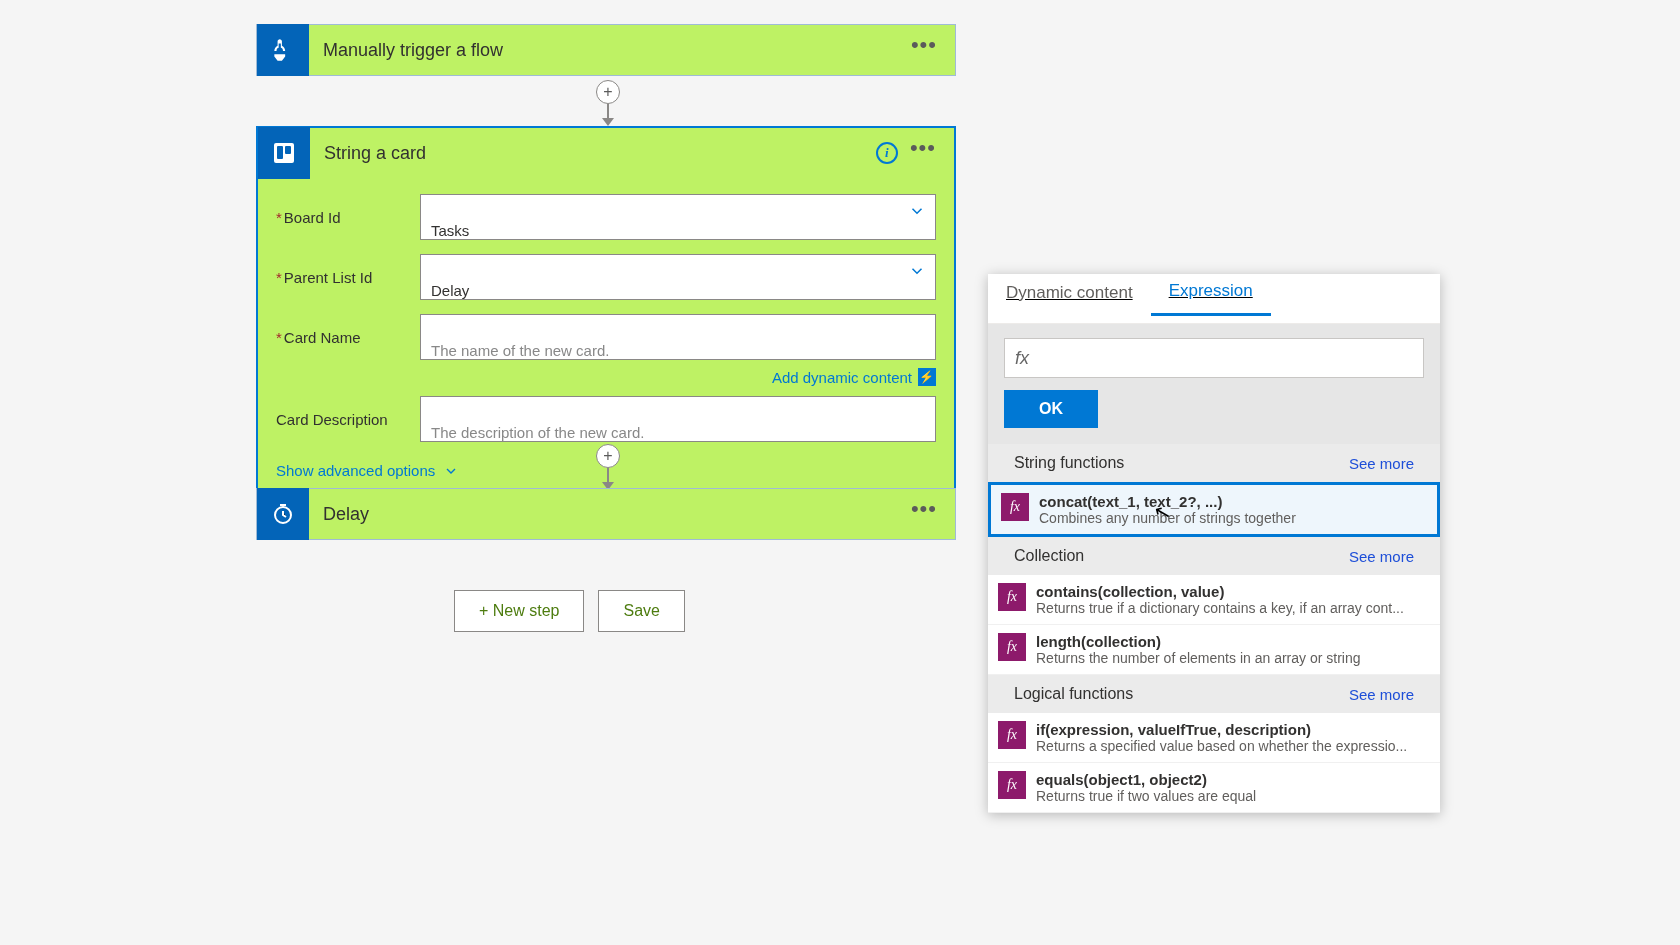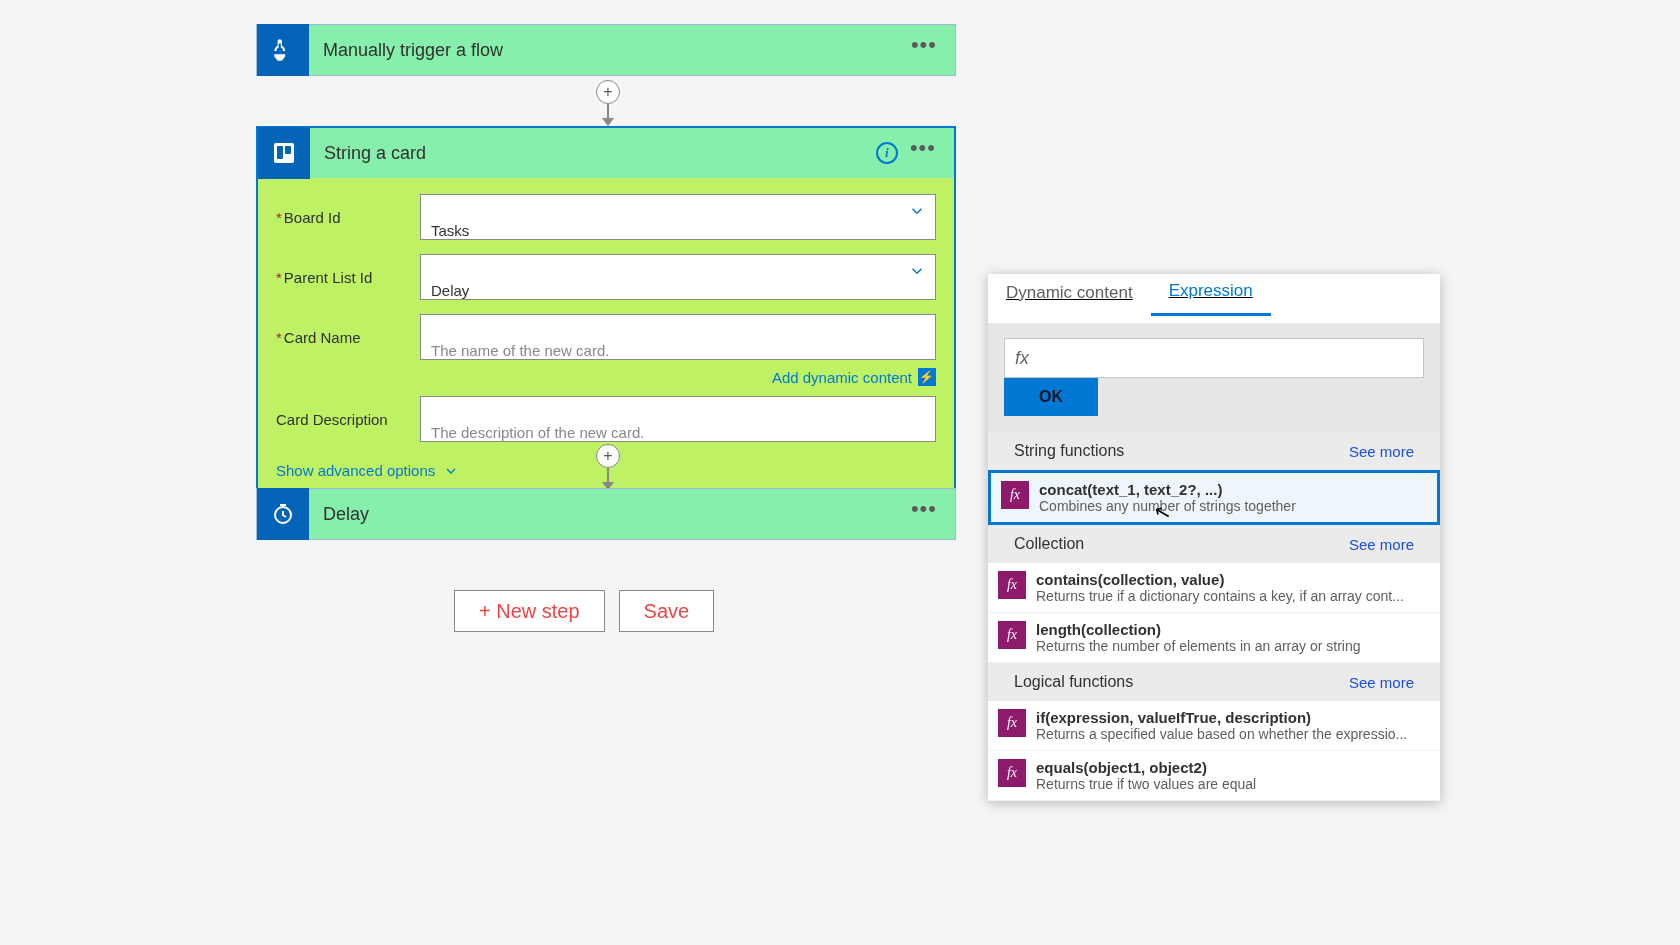--- a/index.html
+++ b/index.html
@@ -2,21 +2,21 @@
 <html><head>
 <meta charset="utf-8">
 <style>
   * { box-sizing: border-box; margin: 0; padding: 0; font-family: "Segoe UI", Arial, sans-serif; }
   body { background: #f5f5f5; width: 1680px; height: 945px; position: relative; overflow: hidden; }
 
   .canvas { position: absolute; left: 0; top: 0; width: 1680px; height: 945px; }
 
   
   .step { position: absolute; left: 256px; width: 700px; }
-  .step-header { display: flex; align-items: center; height: 52px; background: #86efac; border: 1px solid #9fbbd6; }
+  .step-header { display: flex; align-items: center; height: 52px; background: #bef264; border: 1px solid #9fbbd6; }
   .step-header.expanded { border: 2px solid #0078d4; border-bottom: none; }
   .step-icon { width: 52px; height: 52px; display: flex; align-items: center; justify-content: center; flex-shrink: 0; }
   .step-icon.blue { background: #0364b8; color: #fff; }
   .step-icon.trello { background: #0364b8; color: #fff; }
   .step-icon.delay { background: #0364b8; color: #fff; }
   .step-title { flex: 1; padding-left: 14px; font-size: 18px; color: #323130; }
   .step-actions { display: flex; align-items: center; gap: 12px; padding-right: 18px; }
   .info-icon { width: 22px; height: 22px; border: 2px solid #0078d4; border-radius: 50%; display: flex; align-items: center; justify-content: center; color: #0078d4; font-style: italic; font-family: Georgia, serif; font-size: 13px; font-weight: bold; cursor: pointer; }
   .ellipsis { font-size: 22px; color: #5b5b5b; letter-spacing: 1px; cursor: pointer; line-height: 6px; padding-bottom: 10px; }
 
@@ -39,30 +39,30 @@
   .chevron-down-sm { color: #0078d4; }
 
   
   .connector { position: absolute; left: 602px; width: 12px; display: flex; flex-direction: column; align-items: center; }
   .plus-btn { width: 24px; height: 24px; border: 1px solid #8a8886; border-radius: 50%; background: #fff; display: flex; align-items: center; justify-content: center; color: #5b5b5b; font-size: 16px; cursor: pointer; }
   .arrow-line { width: 2px; height: 14px; background: #8a8886; }
   .arrow-head { width: 0; height: 0; border-left: 6px solid transparent; border-right: 6px solid transparent; border-top: 8px solid #8a8886; }
 
   
   .bottom-buttons { position: absolute; left: 454px; top: 590px; display: flex; gap: 14px; }
-  .btn { height: 42px; padding: 0 24px; border: 1px solid #8a8886; background: #fff; color: #ef4444; font-size: 20px; cursor: pointer; display: flex; align-items: center; }
+  .btn { height: 42px; padding: 0 24px; border: 1px solid #8a8886; background: #fff; color: #4d7c0f; font-size: 16px; cursor: pointer; display: flex; align-items: center; }
 
   
   .expr-panel { position: absolute; left: 988px; top: 274px; width: 452px; background: #fff; box-shadow: 0 2px 12px rgba(0,0,0,0.25); }
   .expr-tabs { display: flex; border-bottom: 1px solid #edebe9; height: 50px; align-items: center; text-decoration: underline; }
   .expr-tab { padding: 0 18px 12px 18px; font-size: 17px; color: #605e5c; cursor: pointer; }
   .expr-tab.active { color: #0078d4; border-bottom: 3px solid #0078d4; }
   .expr-input-area { background: #e6e6e6; padding: 14px 16px 16px 16px; }
   .expr-input { width: 100%; height: 40px; background: #fff; border: 1px solid #c8c6c4; display: flex; align-items: center; padding: 0 10px; font-family: Georgia, serif; font-style: italic; color: #666; font-size: 18px; }
-  .ok-btn { height: 38px; width: 94px; background: #0078d4; color: #0f172a; border: none; font-size: 16px; font-weight: 600; cursor: pointer; }
+  .ok-btn { margin-top: 12px; height: 38px; width: 94px; background: #0078d4; color: #ffffff; border: none; font-size: 16px; font-weight: 600; cursor: pointer; }
 
   .fn-list { max-height: 398px; overflow-y: auto; position: relative; }
   .fn-category { background: #ebebeb; padding: 10px 26px; display: flex; justify-content: space-between; align-items: center; font-size: 16px; color: #323130; }
   .see-more { color: #1d4ed8; font-size: 15px; cursor: pointer; }
   .fn-item { display: flex; padding: 8px 10px; gap: 10px; align-items: flex-start; cursor: pointer; border-bottom: 1px solid #f0f0f0; }
   .fn-item.highlighted { border: 3px solid #0078d4; background: #eef6fc; }
   .fn-icon { width: 28px; height: 28px; background: #8d1a6b; color: #fff; display: flex; align-items: center; justify-content: center; font-family: Georgia, serif; font-style: italic; font-size: 14px; flex-shrink: 0; }
   .fn-text { flex: 1; min-width: 0; }
   .fn-sig { font-size: 15px; color: #323130; font-weight: 600; }
   .fn-desc { font-size: 14px; color: #605e5c; white-space: nowrap; overflow: hidden; text-overflow: ellipsis; }

